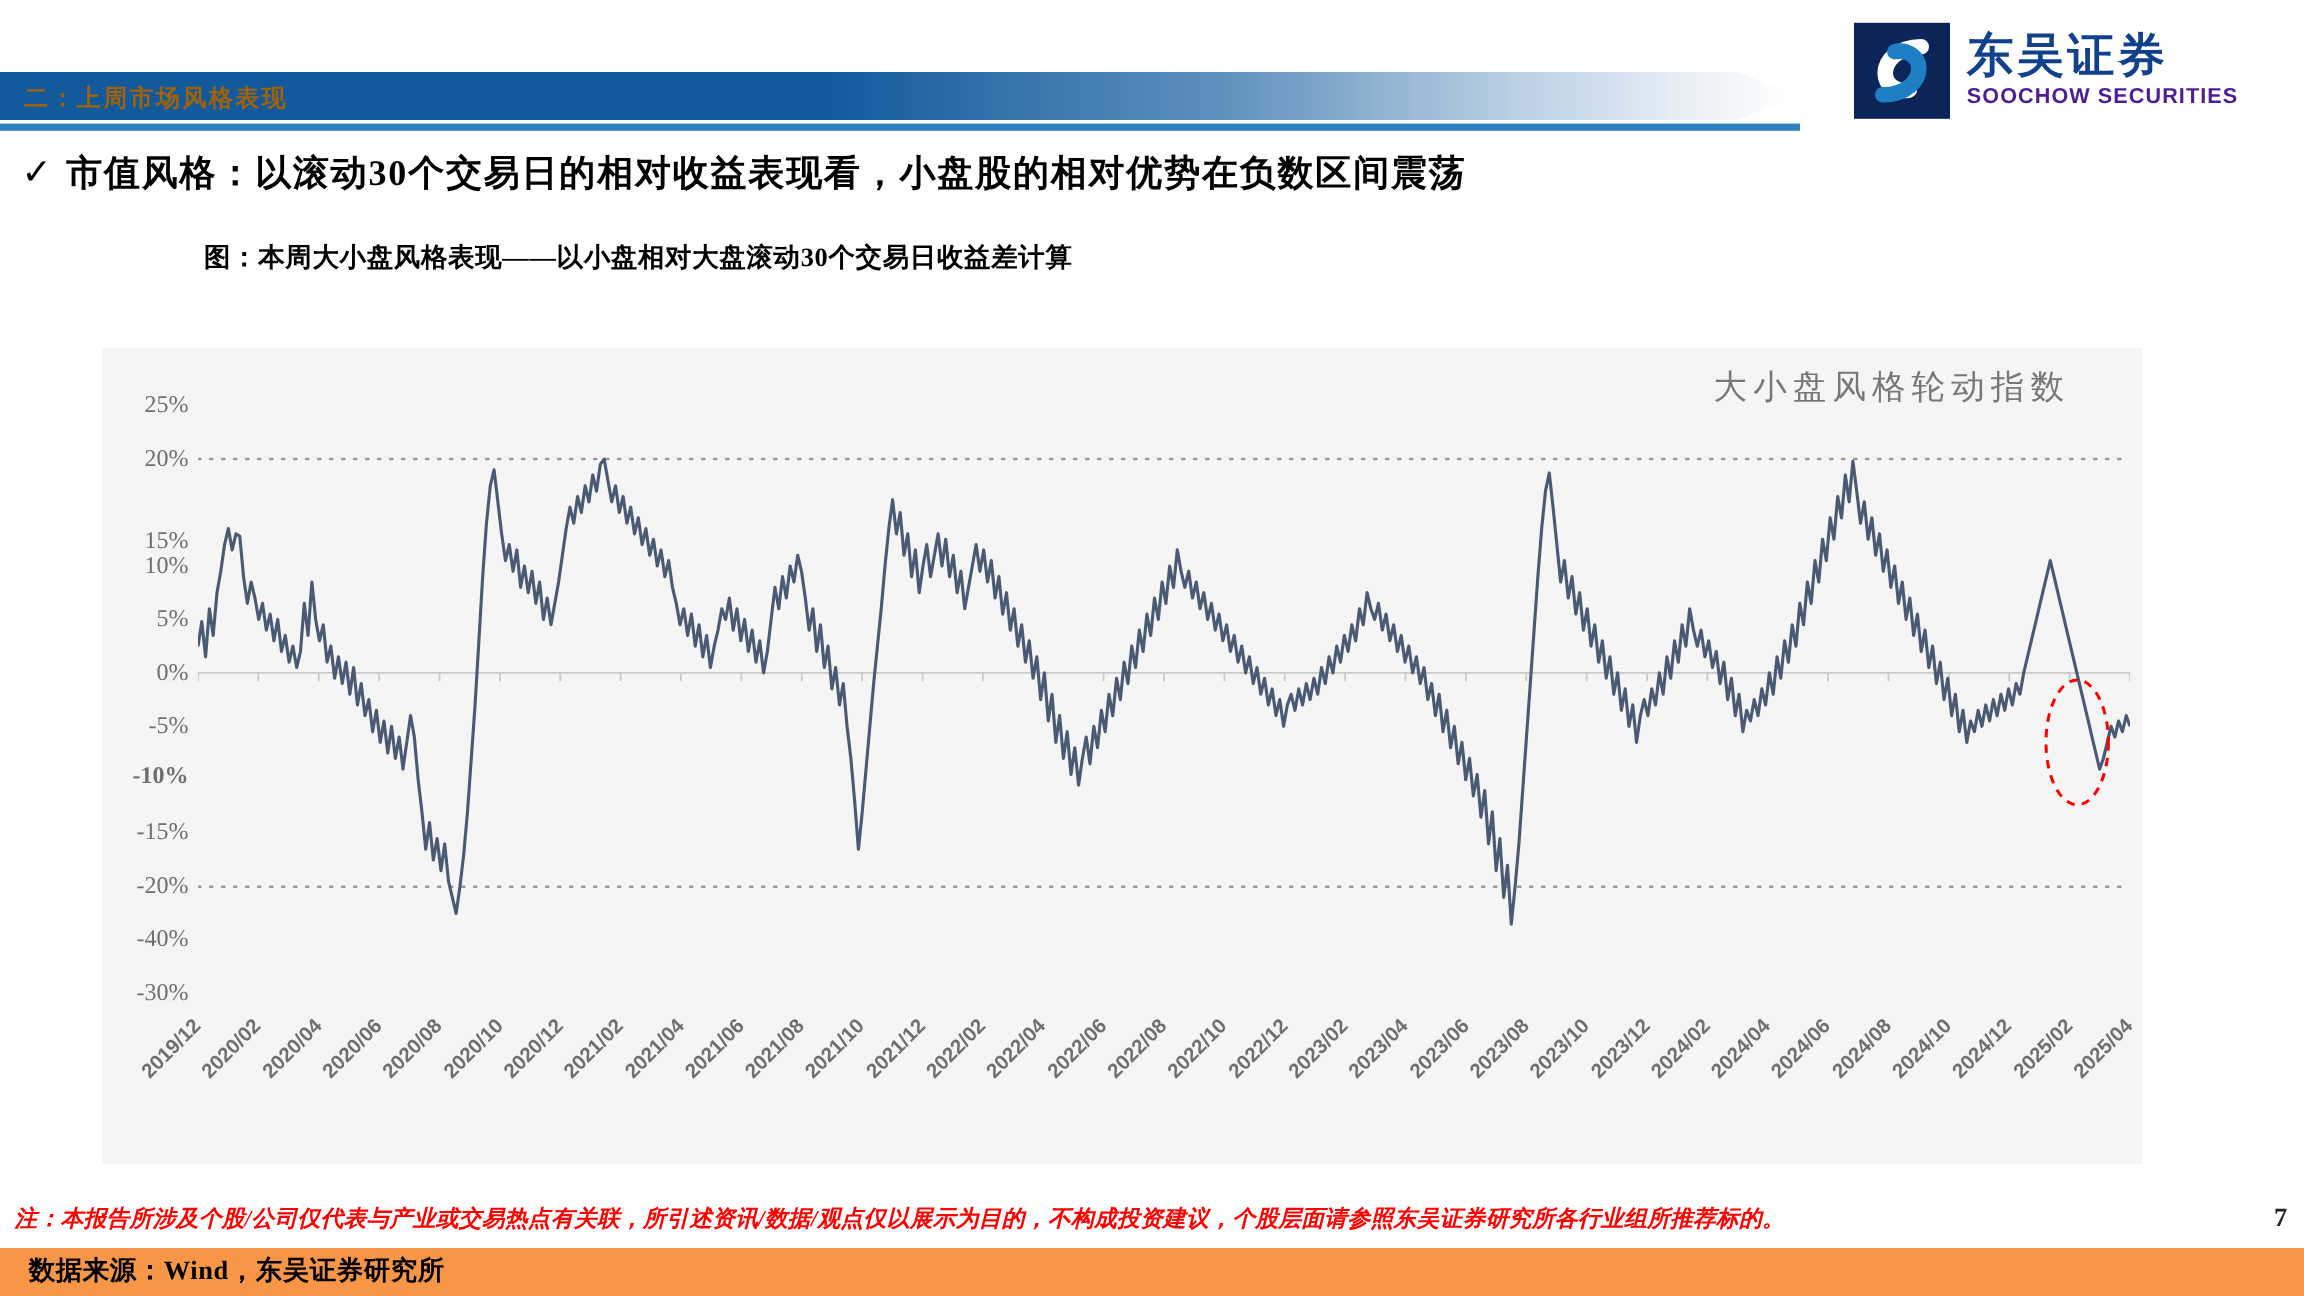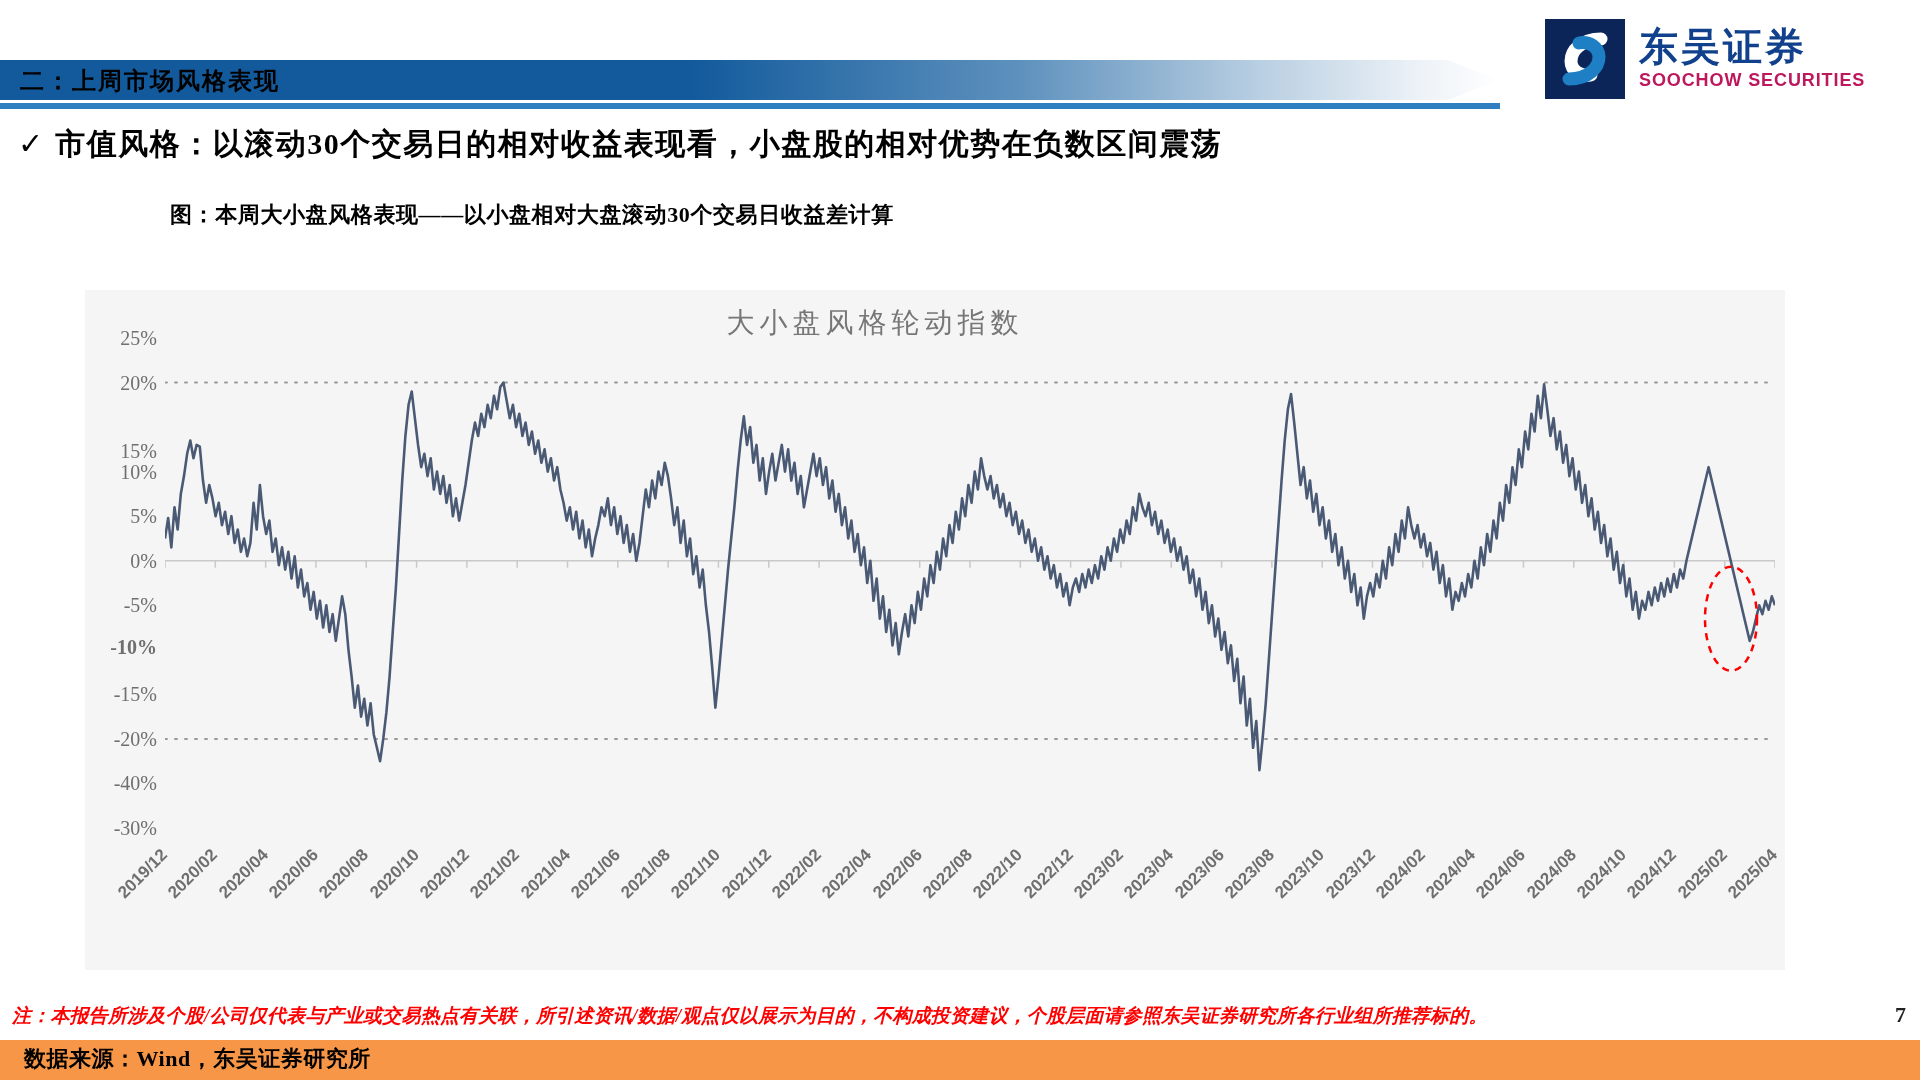--- a/index.html
+++ b/index.html
@@ -18,35 +18,35 @@
   }
   #logo-mark{width:80px;height:80px;background:#0b2559;position:relative;flex:0 0 auto;}
   #logo-mark svg{position:absolute;left:0;top:0;}
   #logo-text{display:flex;flex-direction:column;justify-content:space-between;}
   #logo-cn{
     font-family:"Liberation Serif",serif;
     font-size:39px;font-weight:700;color:#11418c;letter-spacing:3px;line-height:1.05;
   }
   #logo-en{
     font-family:"Liberation Sans",sans-serif;
-    font-size:18px;font-weight:700;color:#be185d;letter-spacing:.9px;margin-top:3px;
+    font-size:18px;font-weight:700;color:#4c1d95;letter-spacing:.9px;margin-top:3px;
   }
 
   
   #section-bar-wrap{position:absolute;left:0;top:60px;width:1500px;height:40px;}
   #section-bar{
     width:100%;height:100%;
     background:linear-gradient(to right,#125a9c 0%,#125a9c 46%,#5e91bd 68%,#b9cfe2 84%,#eef3f8 95%,#ffffff 100%);
     clip-path:polygon(0 0, 96.5% 0, 100% 50%, 96.5% 100%, 0 100%);
   }
   #section-title{
     position:absolute;left:20px;top:62px;height:38px;
     display:flex;align-items:center;
     font-family:"Liberation Serif",serif;
-    font-size:24px;font-weight:700;color:#000000;letter-spacing:2px;
+    font-size:20px;font-weight:700;color:#a16207;letter-spacing:2px;
   }
   #section-underline{
     position:absolute;left:0;top:103px;width:1500px;height:6px;background:#2f7fc1;
   }
 
   
   #bullet-row{
     position:absolute;left:18px;top:122px;width:1600px;height:44px;
     display:flex;align-items:center;gap:12px;
   }
@@ -62,21 +62,21 @@
     font-family:"Liberation Serif",serif;
     font-size:22px;font-weight:700;color:#000;letter-spacing:.6px;white-space:nowrap;
   }
 
   
   #chart-panel{
     position:absolute;left:85px;top:290px;width:1700px;height:680px;
     background:#f5f5f5;
   }
   #chart-inner-title{
-    position:absolute;left:0;top:14px;width:100%;text-align:center;
+    position:absolute;left:0;top:14px;width:100%;text-align:right;
     font-family:"Liberation Serif",serif;
     font-size:28px;color:#777777;letter-spacing:5px;
     transform:translateX(-60px);
   }
   #plot{
     position:absolute;left:80px;top:48px;width:1610px;height:490px;
   }
   #plot svg{display:block;}
   .ylab{
     position:absolute;right:0;transform:translateY(-50%);

